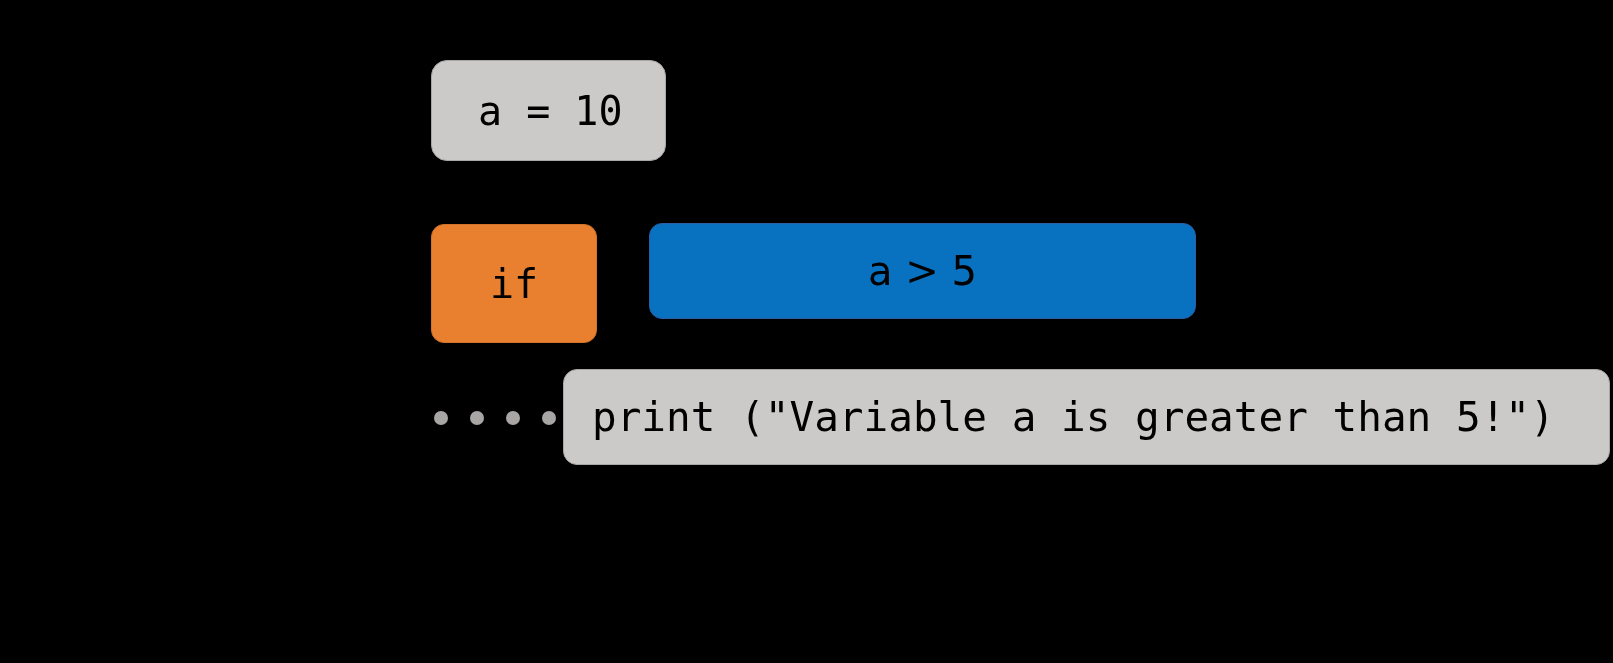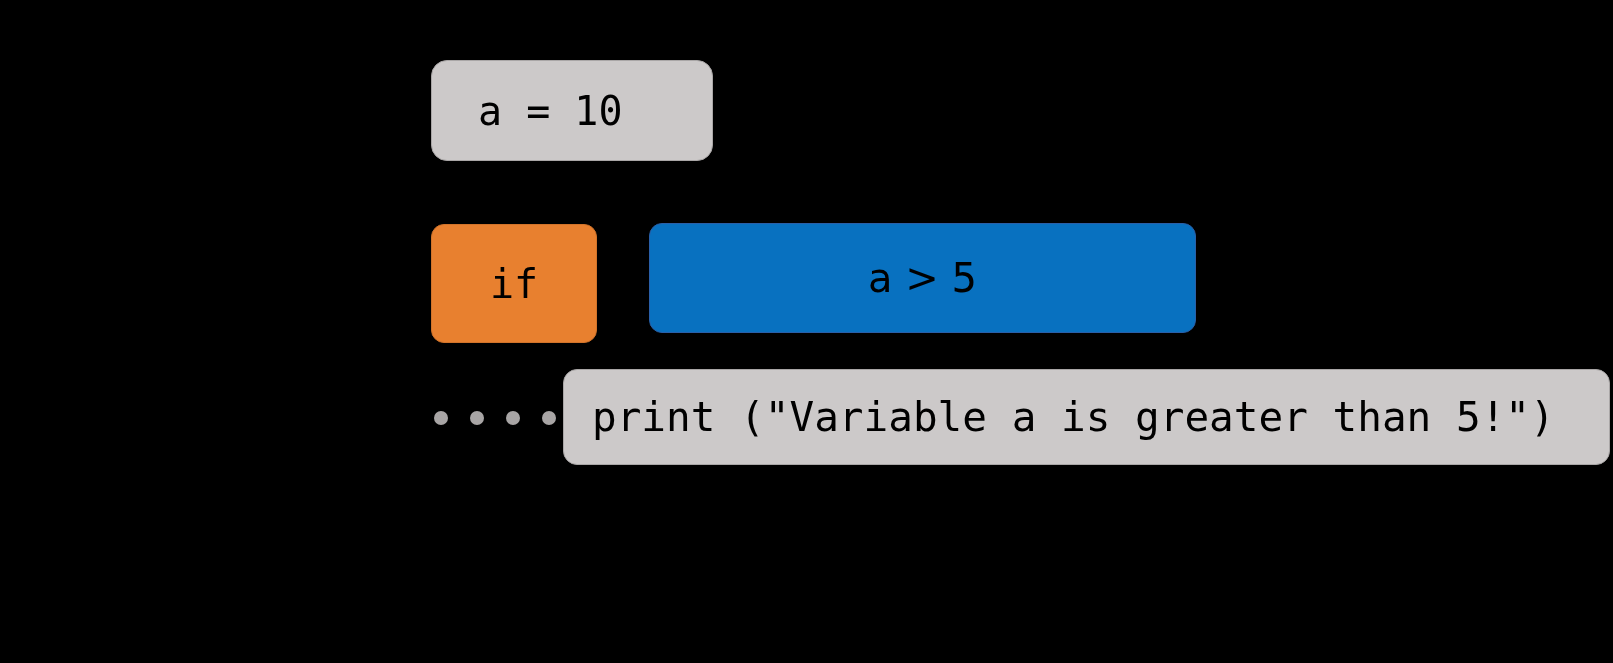--- a/index.html
+++ b/index.html
@@ -53,42 +53,42 @@
     border: 1.5px solid #2a5fa8;
     box-shadow: 0 2px 2px rgba(0,0,0,0.55);
     font-family: "DejaVu Sans", sans-serif;
     justify-content: center;
   }
 
   
   #assign-block {
     left: 431px;
     top: 60px;
-    width: 282px;
+    width: 235px;
     height: 101px;
     font-size: 40px;
     padding-left: 46px;
     border-radius: 16px;
   }
 
   
   #if-block {
     left: 431px;
     top: 224px;
     width: 166px;
     height: 119px;
     font-size: 40px;
     border-radius: 13px;
   }
 
   #condition-block {
     left: 649px;
     top: 223px;
     width: 547px;
-    height: 110px;
+    height: 96px;
     font-size: 40px;
     border-radius: 13px;
   }
 
   
   #indent-dots {
     position: absolute;
     left: 434px;
     top: 410px;
     width: 122px;

